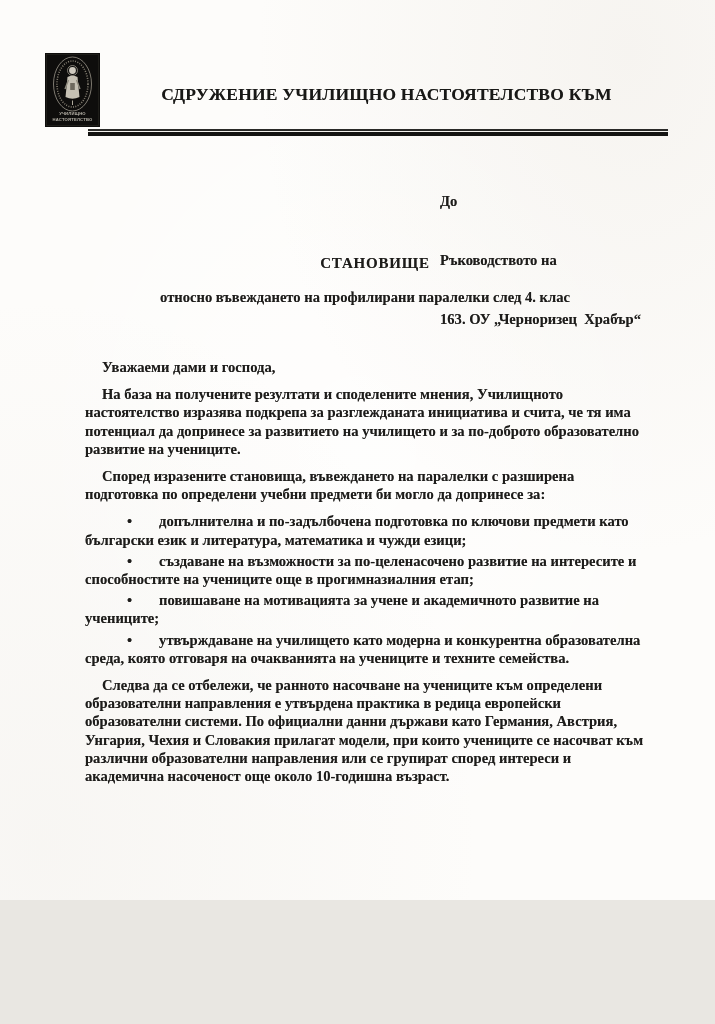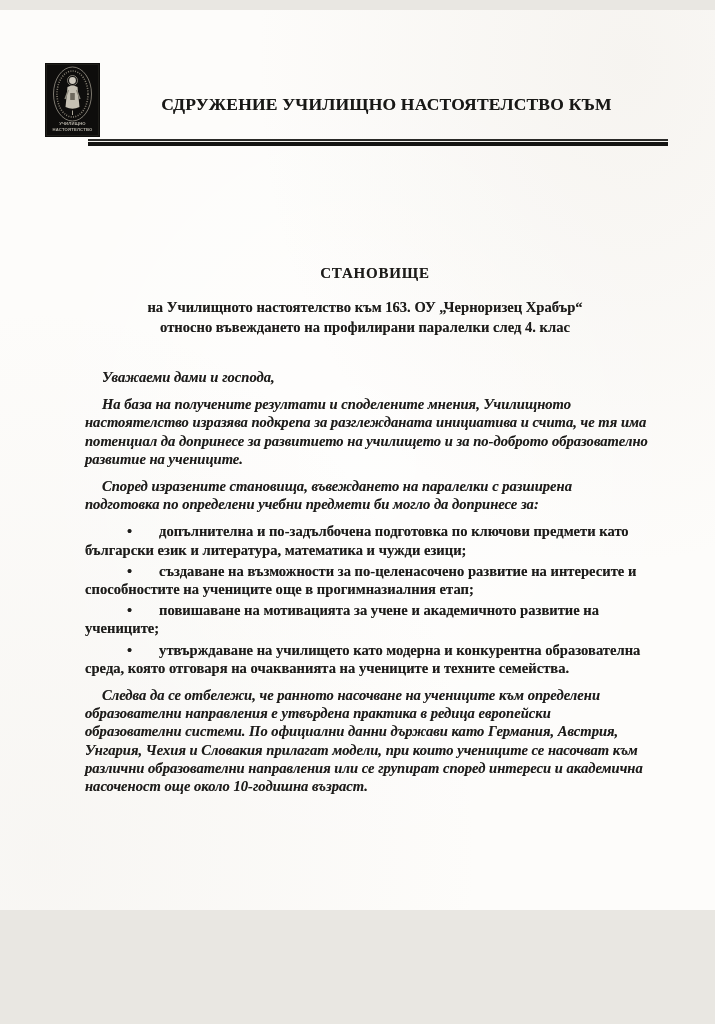--- a/index.html
+++ b/index.html
@@ -1,20 +1,20 @@
 <!DOCTYPE html>
 <html><head>
 <meta charset="utf-8">
 <style>
   html, body { margin: 0; padding: 0; background: #e9e7e2; }
   .page {
     position: relative;
     width: 715px;
     height: 900px;
-    margin: 10px auto;
+    margin: 0 auto;
     background:
       radial-gradient(ellipse at 88% 6%, rgba(205,195,180,0.14), transparent 42%),
       radial-gradient(ellipse at 6% 94%, rgba(200,193,182,0.10), transparent 46%),
       radial-gradient(ellipse at 50% 50%, rgba(255,255,255,0.6), transparent 70%),
       #fdfcfa;
     font-family: "Liberation Serif", "DejaVu Serif", serif;
     color: #1d1c1a;
     overflow: hidden;
   }
   .ink { text-shadow: 0 0 0.5px rgba(20,20,20,0.45); }
@@ -85,21 +85,21 @@
 
   
   .body-text {
     position: absolute;
     left: 85px; top: 358px; width: 565px;
     font-weight: bold;
     font-size: 14.6px;
     line-height: 18.2px;
     text-align: left;
   }
-  .body-text p { margin: 0 0 9px 0; text-indent: 17px; font-style: italic; }
+  .body-text p { margin: 0 0 9px 0; text-indent: 17px; }
   .salutation { margin-bottom: 10px; }
   .bullet-item { margin: 0 0 3px 0; text-indent: 42px; }
   .bullet-item .bullet-marker { margin-right: 27px; }
   .closing-para { margin-top: 9px !important; }
 </style>
 </head>
 <body>
 
 <div class="page">
 
@@ -123,25 +123,29 @@
       <text x="27.5" y="68" text-anchor="middle" class="logo-caption">НАСТОЯТЕЛСТВО</text>
     </svg>
   </div>
 
   <div class="org-header ink">
     <div>СДРУЖЕНИЕ УЧИЛИЩНО НАСТОЯТЕЛСТВО КЪМ</div>
   </div>
 
   <div class="rule"></div>
 
+  <div class="recipient ink">
+    <div>До</div>
+    <div>Ръководството на</div>
+    <div>163. ОУ „Черноризец  Храбър“</div>
+  </div>
 
   <div class="doc-title ink">СТАНОВИЩЕ</div>
 
   <div class="subtitle ink">
-    <div>на Училищното настоятелство към 163. ОУ „Черноризец Храбър“</div>
     <div>относно въвеждането на профилирани паралелки след 4. клас</div>
   </div>
 
   <div class="body-text ink">
     <p class="salutation">Уважаеми дами и господа,</p>
 
 
     <p>На база на получените резултати и споделените мнения, Училищното настоятелство изразява подкрепа за разглежданата инициатива и счита, че тя има потенциал да допринесе за развитието на училището и за по-доброто образователно развитие на учениците.</p>
 
     <p>Според изразените становища, въвеждането на паралелки с разширена подготовка по определени учебни предмети би могло да допринесе за:</p>

